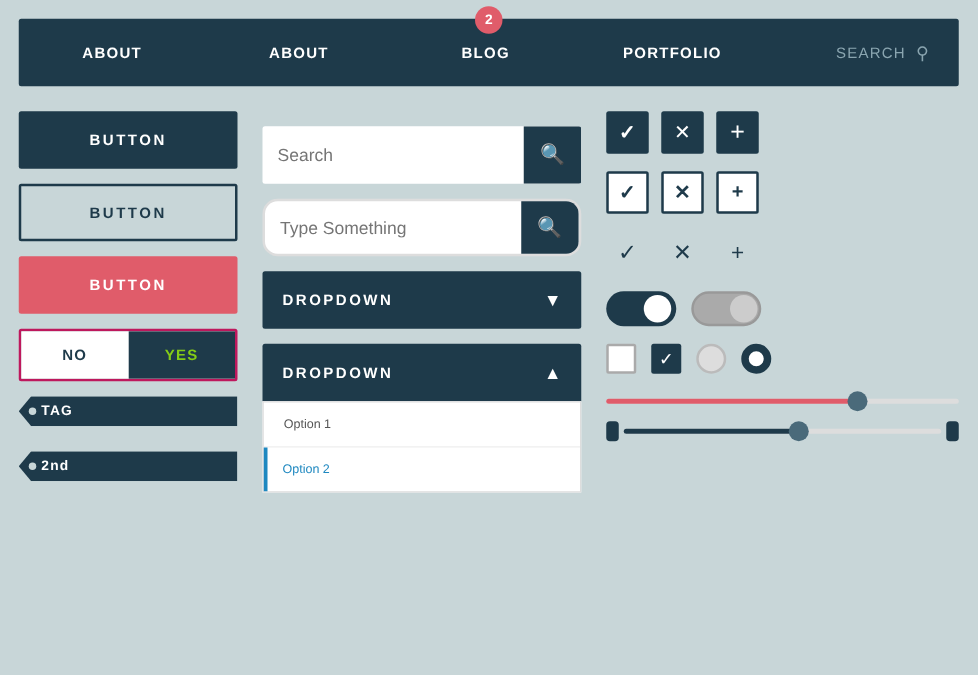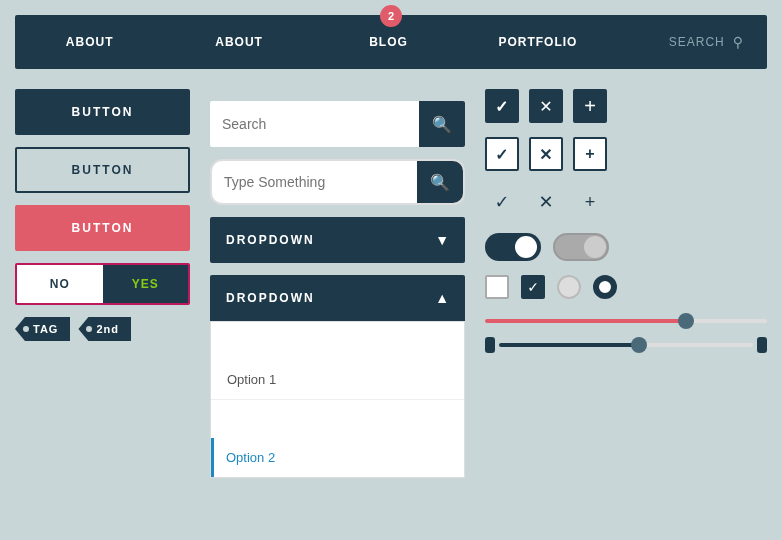--- a/index.html
+++ b/index.html
@@ -160,21 +160,22 @@
       align-items: center;
       justify-content: center;
       font-size: 12px;
       font-weight: bold;
       letter-spacing: 1px;
       cursor: pointer;
     }
 
     .tags-row {
       display: flex;
-      gap: 8px;
+      gap: 20px;
+      flex-direction: column;
     }
 
     .tag {
       background: #1e3a4a;
       color: white;
       padding: 6px 12px 6px 8px;
       font-size: 11px;
       font-weight: bold;
       letter-spacing: 1px;
       clip-path: polygon(10px 0%, 100% 0%, 100% 100%, 10px 100%, 0% 50%);
@@ -279,25 +280,24 @@
       border-radius: 2px 2px 0 0;
     }
 
     .dropdown-options {
       background: white;
       border: 1px solid #ddd;
     }
 
     .dropdown-option {
       padding: 12px 16px;
-      font-size: 13px;
+      font-size: 10px;
       color: #555;
       cursor: pointer;
       border-bottom: 1px solid #eee;
-      margin-top: 38px;
     }
 
     .dropdown-option:last-child {
       border-bottom: none;
       padding-left: 12px;
     }
 
     .dropdown-option.selected {
       color: #1e88c0;
       border-left: 3px solid #1e88c0;

